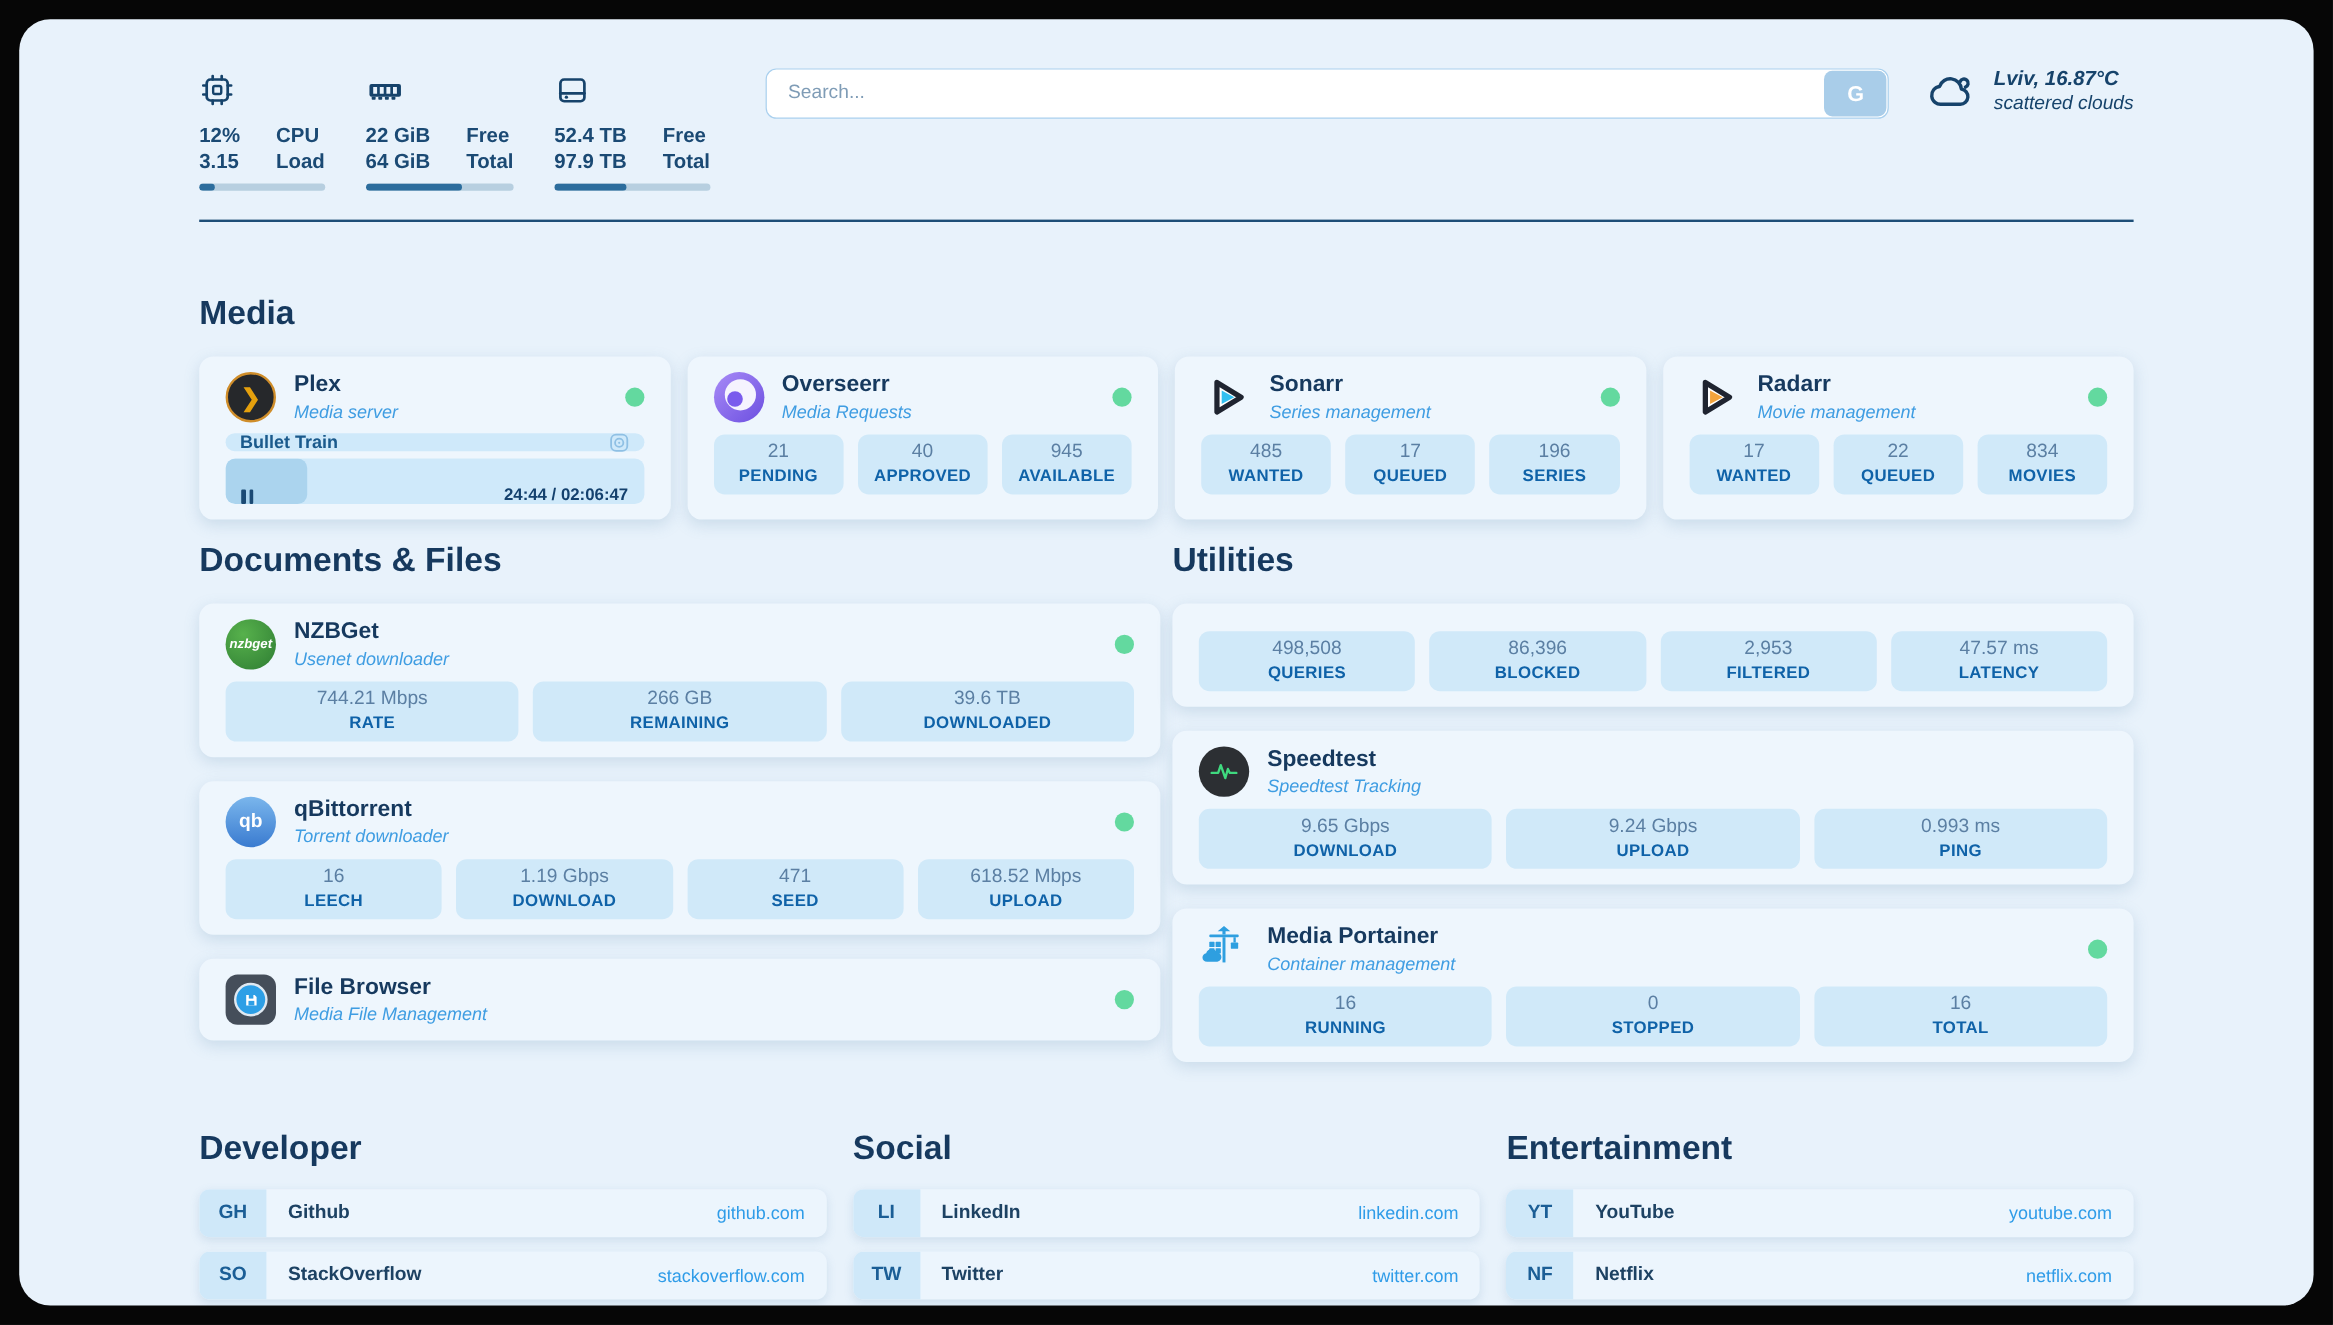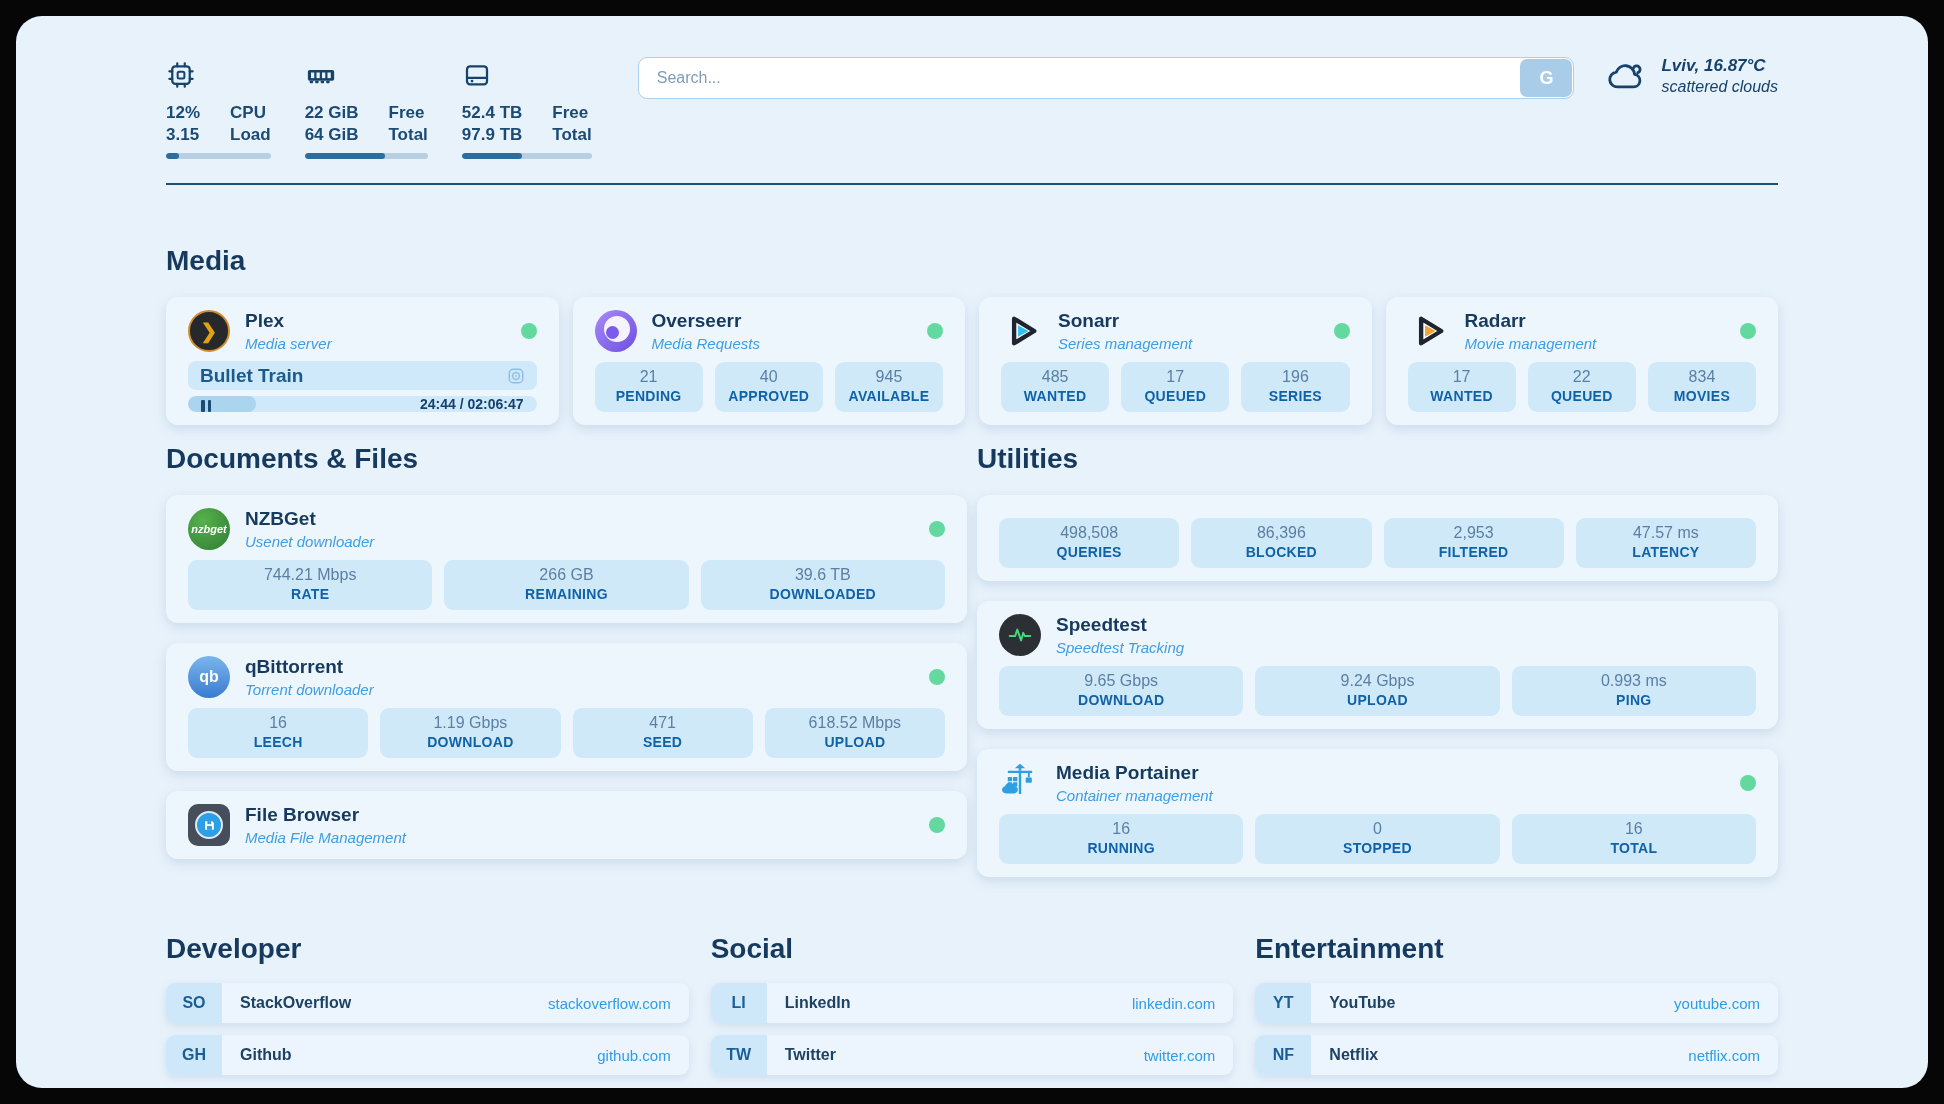--- a/index.html
+++ b/index.html
@@ -49,23 +49,23 @@
   .svc-title { font-size:19px; font-weight:700; color:#16395e; }
   .svc-sub { font-size:15px; color:#3f9de2; margin-top:3px;font-style:italic; }
   .status-dot { width:16px; height:16px; border-radius:50%; background:#63d99f; flex:0 0 16px; }
   .stats-row { display:flex; gap:12px; margin-top:10px; }
   .stat { flex:1; background:#d0e9f9; border-radius:9px; text-align:center; padding:6px 4px 8px; }
   .stat-val { font-size:16px; color:#5b7fa3; }
   .stat-lab { font-size:14px; font-weight:800; color:#0f62a8; margin-top:2px; letter-spacing:.3px; }
 
   
   .stream { margin-top:9px; }
-  .stream-row { background:#cfe9fa; border-radius:8px; height:29px; display:flex; align-items:center;
-                justify-content:space-between; padding:0 12px; color:#1b5a8c; font-size:19px; font-weight:600; }
-  .progress-row { margin-top:6px; position:relative; background:#cfe9fa; border-radius:8px; height:16px;
+  .stream-row { background:#cfe9fa; border-radius:8px; height:15px; display:flex; align-items:center;
+                justify-content:space-between; padding:0 12px; color:#1b5a8c; font-size:15px; font-weight:600; }
+  .progress-row { margin-top:6px; position:relative; background:#cfe9fa; border-radius:8px; height:38px;
                   overflow:hidden; display:flex; align-items:flex-end; }
   .progress-fill { position:absolute; left:0; top:0; bottom:0; background:#abd4ee; border-radius:8px; }
   .pause { position:relative; margin-left:13px; display:flex; gap:3px; }
   .pause i { width:3.5px; height:12px; background:#1b4a74; border-radius:1px; display:block; }
   .time { position:absolute; right:13px; font-size:14px; font-weight:700; color:#14416e; }
 
   
   .round-icon { width:42px; height:42px; border-radius:50%; display:flex; align-items:center;
                 justify-content:center; }
   .plex-bg { background:#26282b; border:2.5px solid #cf8d2a; color:#e5a00d; font-size:20px; font-weight:900; }
@@ -467,28 +467,28 @@
           </div>
         </div>
       </div>
     </div>
 
     <div class="links-grid">
 
       <div class="link-col">
         <div class="section-title">Developer</div>
         <div class="link-row">
+          <div class="link-abbr">GH</div>
+          <div class="link-label">Github</div>
+          <div class="link-url">github.com</div>
+        </div>
+        <div class="link-row">
           <div class="link-abbr">SO</div>
           <div class="link-label">StackOverflow</div>
           <div class="link-url">stackoverflow.com</div>
-        </div>
-        <div class="link-row">
-          <div class="link-abbr">GH</div>
-          <div class="link-label">Github</div>
-          <div class="link-url">github.com</div>
         </div>
 
       </div>
 
       <div class="link-col">
         <div class="section-title">Social</div>
         <div class="link-row">
           <div class="link-abbr">LI</div>
           <div class="link-label">LinkedIn</div>
           <div class="link-url">linkedin.com</div>

